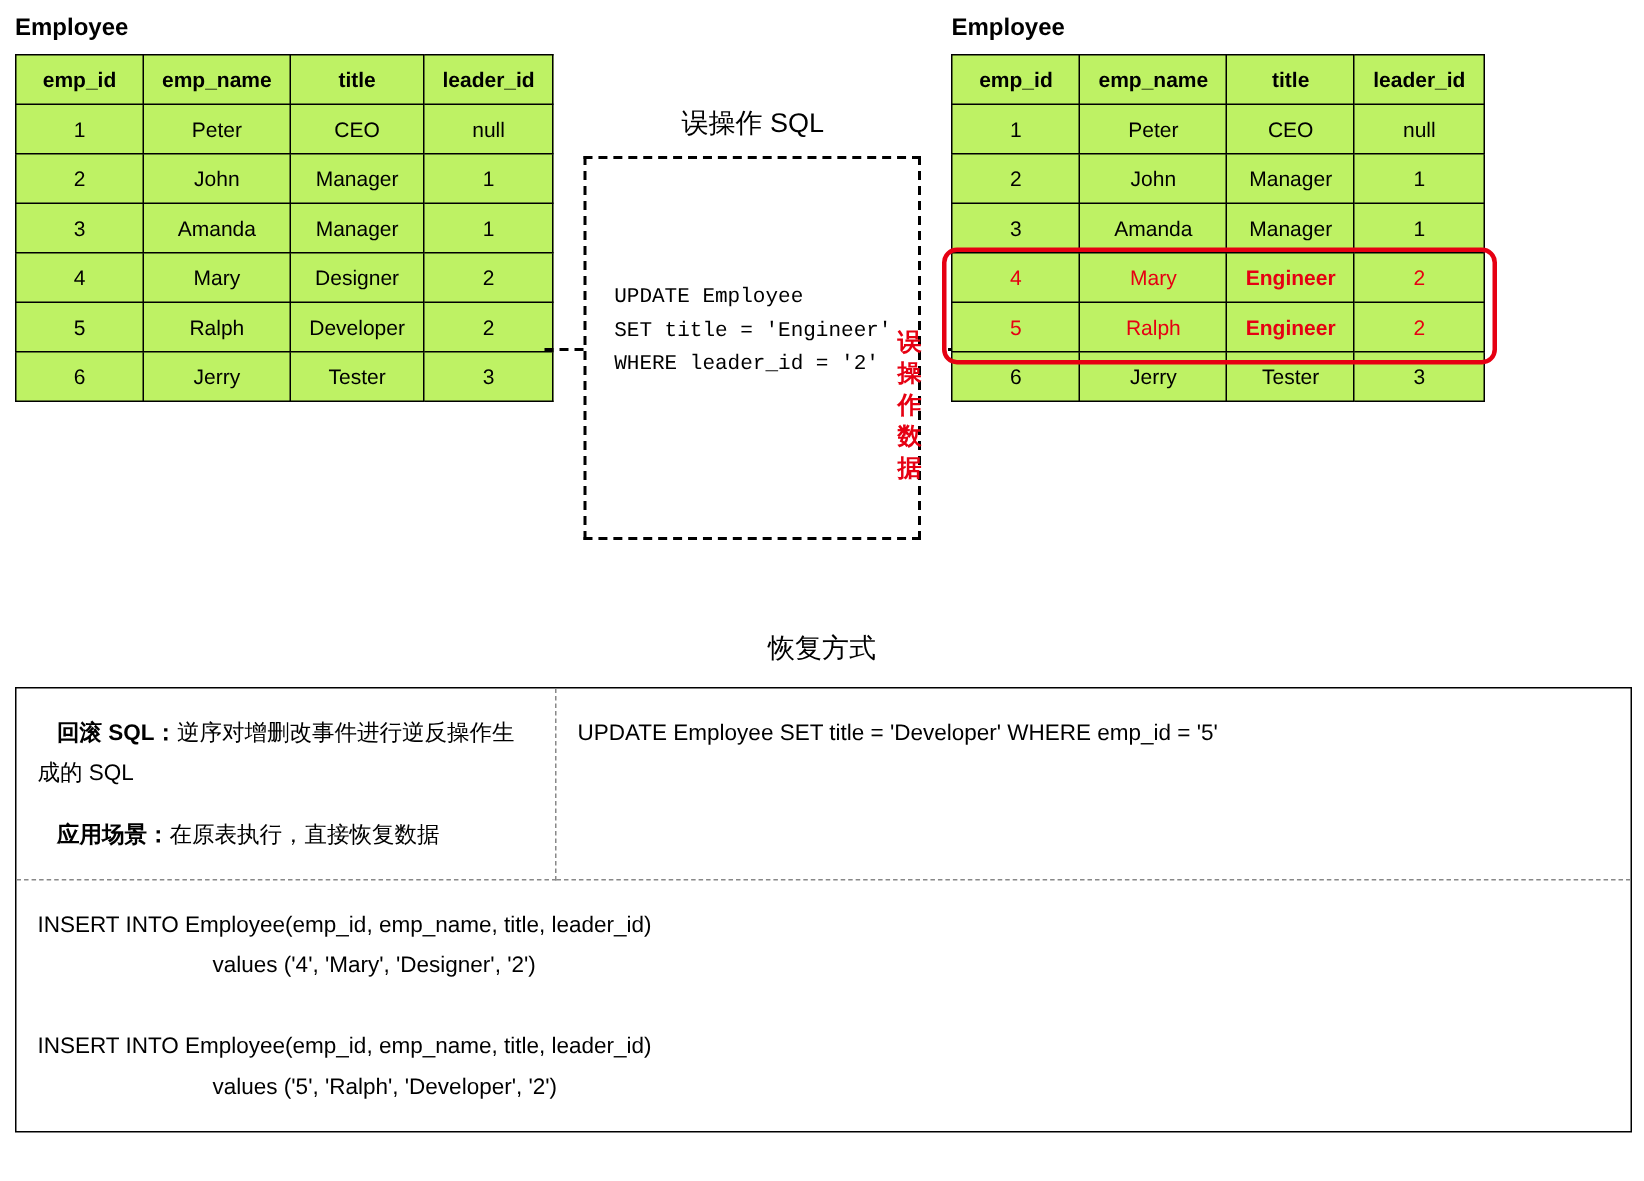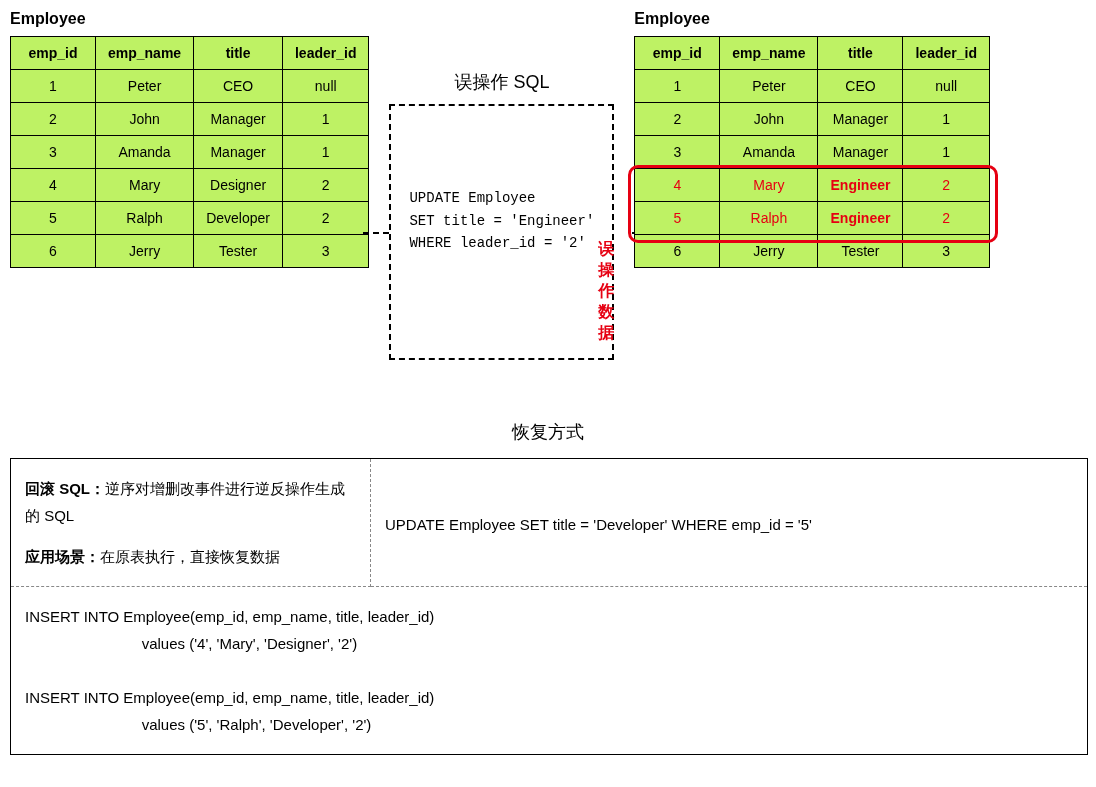--- a/index.html
+++ b/index.html
@@ -131,20 +131,21 @@
   .recovery-table .cell {
     padding: 16px 14px;
     font-size: 15px;
     line-height: 1.8;
   }
   .recovery-table .left-cell {
     border-right: 1px dashed #888;
   }
   .label-bold {
     font-weight: bold;
+    margin-left: 13px;
   }
 </style>
 </head>
 <body>
 
 <div class="top-section">
 
   <div class="table-block">
     <div class="table-title">Employee</div>
     <table class="emp">
@@ -251,34 +252,34 @@
           </tr>
           <tr>
             <td>6</td>
             <td>Jerry</td>
             <td>Tester</td>
             <td>3</td>
           </tr>
         </tbody>
     </table>
     <div class="highlight-box" id="hl-box" style="left: -6px; top: 154.5px; width: 363.641px; height: 72px;"></div>
-    <div class="err-label" id="err-label" style="right: 375.641px; top: 229px;">误操作数据</div>
+    <div class="err-label" id="err-label" style="right: 375.641px; top: 208px;">误操作数据</div>
   </div>
 
 </div>
 
 <div class="recovery-title">恢复方式</div>
 <div class="recovery-table" id="recovery-table">
     <div class="cell left-cell" style="border-bottom: 1px dashed rgb(136, 136, 136);">
       <div><span class="label-bold">回滚 SQL：</span><span>逆序对增删改事件进行逆反操作生成的 SQL</span></div>
       <div style="height: 14px;"></div>
       <div><span class="label-bold">应用场景：</span><span>在原表执行，直接恢复数据</span></div>
     </div>
     <div class="cell" style="border-bottom: 1px dashed rgb(136, 136, 136);">
-      <div style="white-space: pre; margin-top: 36px;">UPDATE Employee SET title = 'Developer' WHERE emp_id = '5'</div>
+      <div style="white-space: pre;">UPDATE Employee SET title = 'Developer' WHERE emp_id = '5'</div>
     </div>
     <div class="cell">
       <div style="white-space: pre;">INSERT INTO Employee(emp_id, emp_name, title, leader_id)</div>
       <div style="white-space: pre;">                            values ('4', 'Mary', 'Designer', '2')</div>
       <div style="white-space: pre;">&nbsp;</div>
       <div style="white-space: pre;">INSERT INTO Employee(emp_id, emp_name, title, leader_id)</div>
       <div style="white-space: pre;">                            values ('5', 'Ralph', 'Developer', '2')</div>
     </div>
   </div>
 

